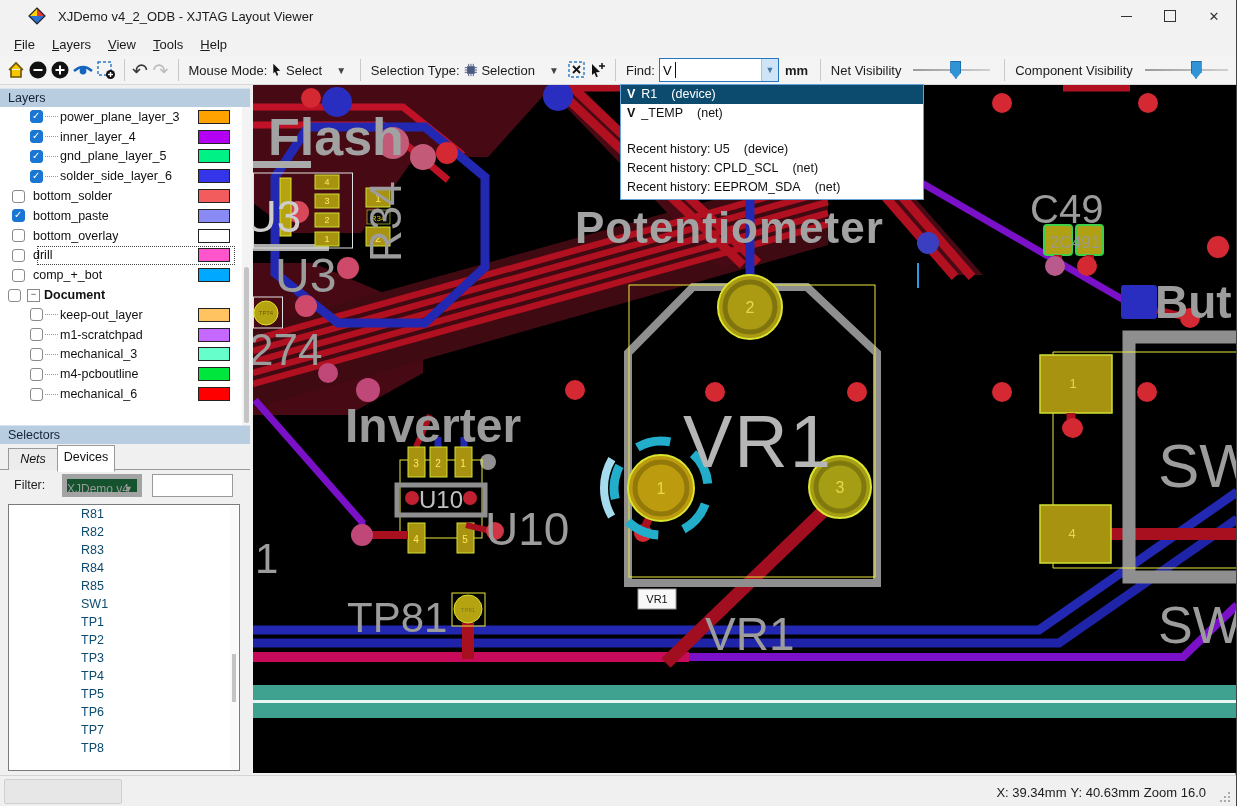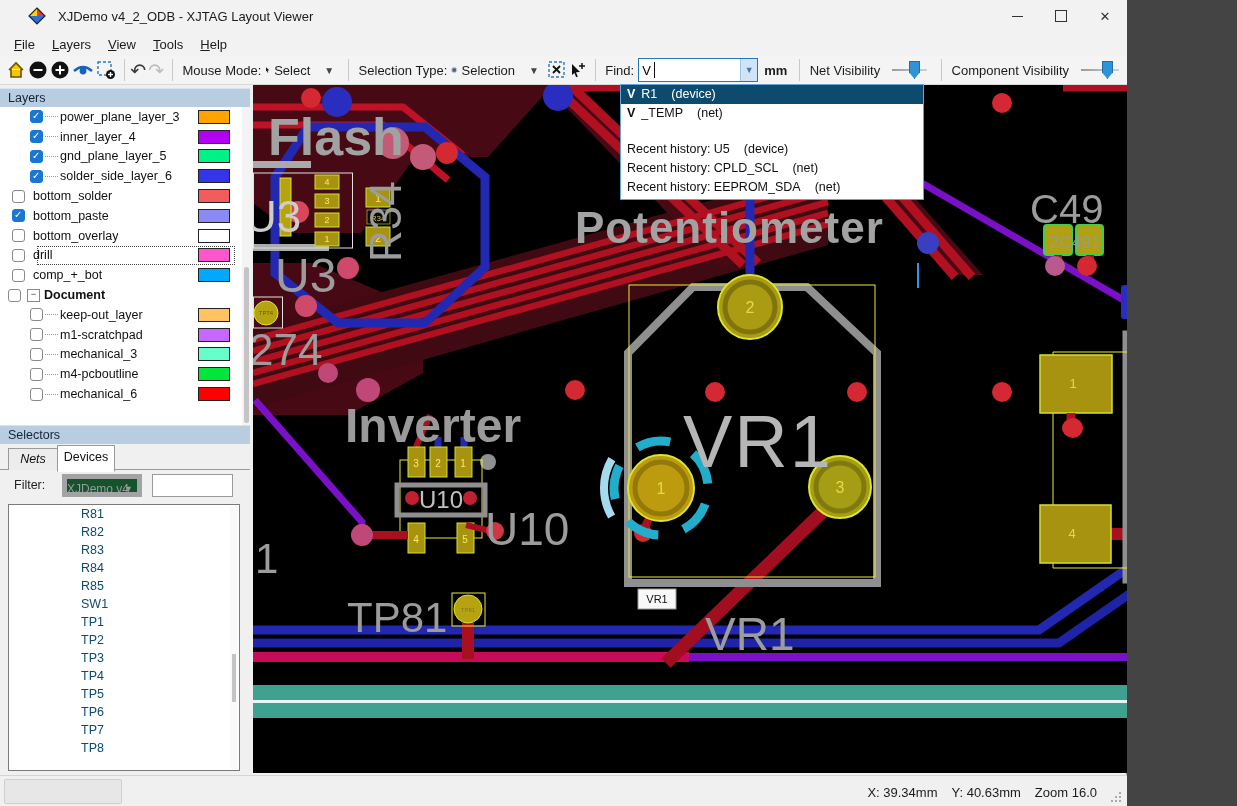--- a/index.html
+++ b/index.html
@@ -1,16 +1,16 @@
 <!DOCTYPE html>
 <html><head>
 <meta charset="utf-8">
 <style>
   html,body{margin:0;padding:0;background:#444;font-family:"Liberation Sans",sans-serif;}
-  .window{position:relative;width:1127px;height:806px;background:#f0f0f0;overflow:hidden;
+  .window{position:relative;width:1236px;height:806px;background:#f0f0f0;overflow:hidden;
     box-shadow:inset 0 0 0 1px #9a9a9a;font-family:"Liberation Sans",sans-serif;}
   
   .titlebar{position:absolute;left:0;top:0;width:100%;height:32px;background:#f2f2f2;display:flex;align-items:center;}
   .titlebar .appicon{margin-left:28px;width:18px;height:18px;flex:0 0 auto;}
   .titlebar .title{margin-left:12px;font-size:13px;color:#1b1b1b;}
   .wincontrols{position:absolute;right:0;top:0;height:32px;display:flex;}
   .wbtn{width:44px;height:32px;display:flex;align-items:center;justify-content:center;color:#333;font-size:13px;}
   .wbtn .maxbox{width:10px;height:10px;border:1px solid #333;}
   .wbtn .minline{width:11px;height:1px;background:#333;}
   
@@ -67,21 +67,21 @@
   
   .find-dropdown{position:absolute;left:620px;top:84px;width:302px;background:#fff;border:1px solid #66a3d8;z-index:50;font-size:12.5px;color:#111;padding-bottom:2px;}
   .fd-row{height:19px;line-height:19px;padding-left:6px;white-space:nowrap;}
   .fd-row.sel{background:#0c4a6e;color:#fff;}
   .fd-row .bpref{font-weight:bold;margin-right:6px;}
   .fd-row .kind{margin-left:14px;}
   .fd-gap{height:17px;}
   
   .statusbar{position:absolute;left:0;top:775px;width:100%;height:31px;background:#f0f0f0;border-top:1px solid #d4d4d4;}
   .progress-ph{position:absolute;left:4px;top:3px;width:116px;height:23px;background:#e7e7e7;border:1px solid #cfcfcf;border-radius:2px;}
-  .statustext{position:absolute;right:30px;top:9px;font-size:13px;color:#1b1b1b;display:flex;gap:14px;}
+  .statustext{position:absolute;right:30px;top:9px;font-size:13px;color:#1b1b1b;display:flex;gap:4px;}
   .grip{position:absolute;right:6px;bottom:5px;width:10px;height:10px;}
   .grip i{position:absolute;width:2px;height:2px;background:#aaa;}
   text{font-family:"Liberation Sans",sans-serif;}
 </style>
 </head>
 <body>
 
 <div class="window">
 
   <div class="titlebar">

